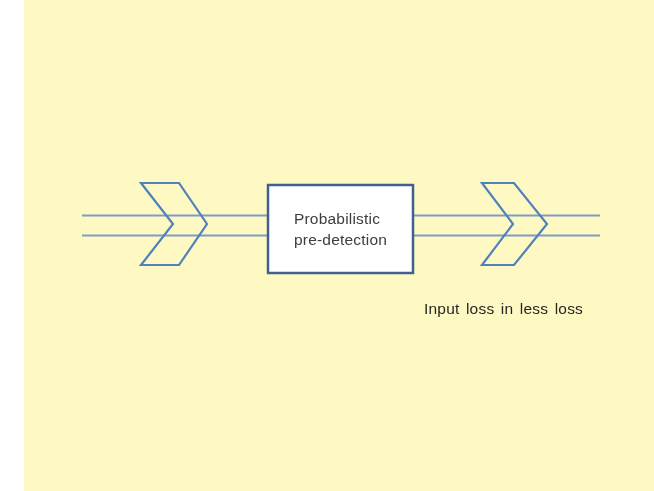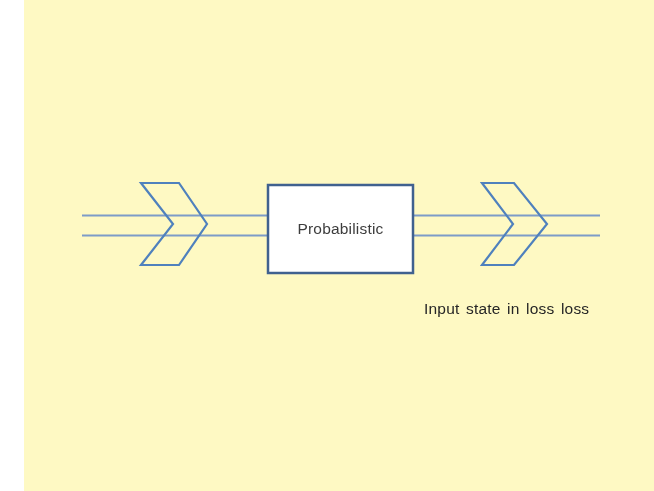--- a/index.html
+++ b/index.html
@@ -87,21 +87,22 @@
     <polygon points="117,183 155,183 183,224 155,265 117,265 149,224" fill="none" stroke-width="2.2" stroke-linejoin="miter" stroke="#4f81bd"></polygon>
 
     <polygon points="458,183 490,183 523,224 490,265 458,265 489,224" fill="none" stroke-width="2.2" stroke-linejoin="miter" stroke="#4f81bd"></polygon>
 
     <rect x="244" y="185" width="145" height="88" stroke-width="2.5" stroke="#40618f" fill="#ffffff"></rect>
   </svg>
 
   <div class="box-label">
     <div class="lines">
       <div>Probabilistic</div>
+      <div>pre-detection</div>
     </div>
   </div>
 
 
   <div class="caption caption-right">
-    <span>Input state in loss loss</span>
+    <span>Input loss in less loss</span>
   </div>
 
 </div>
 
 </body></html>

